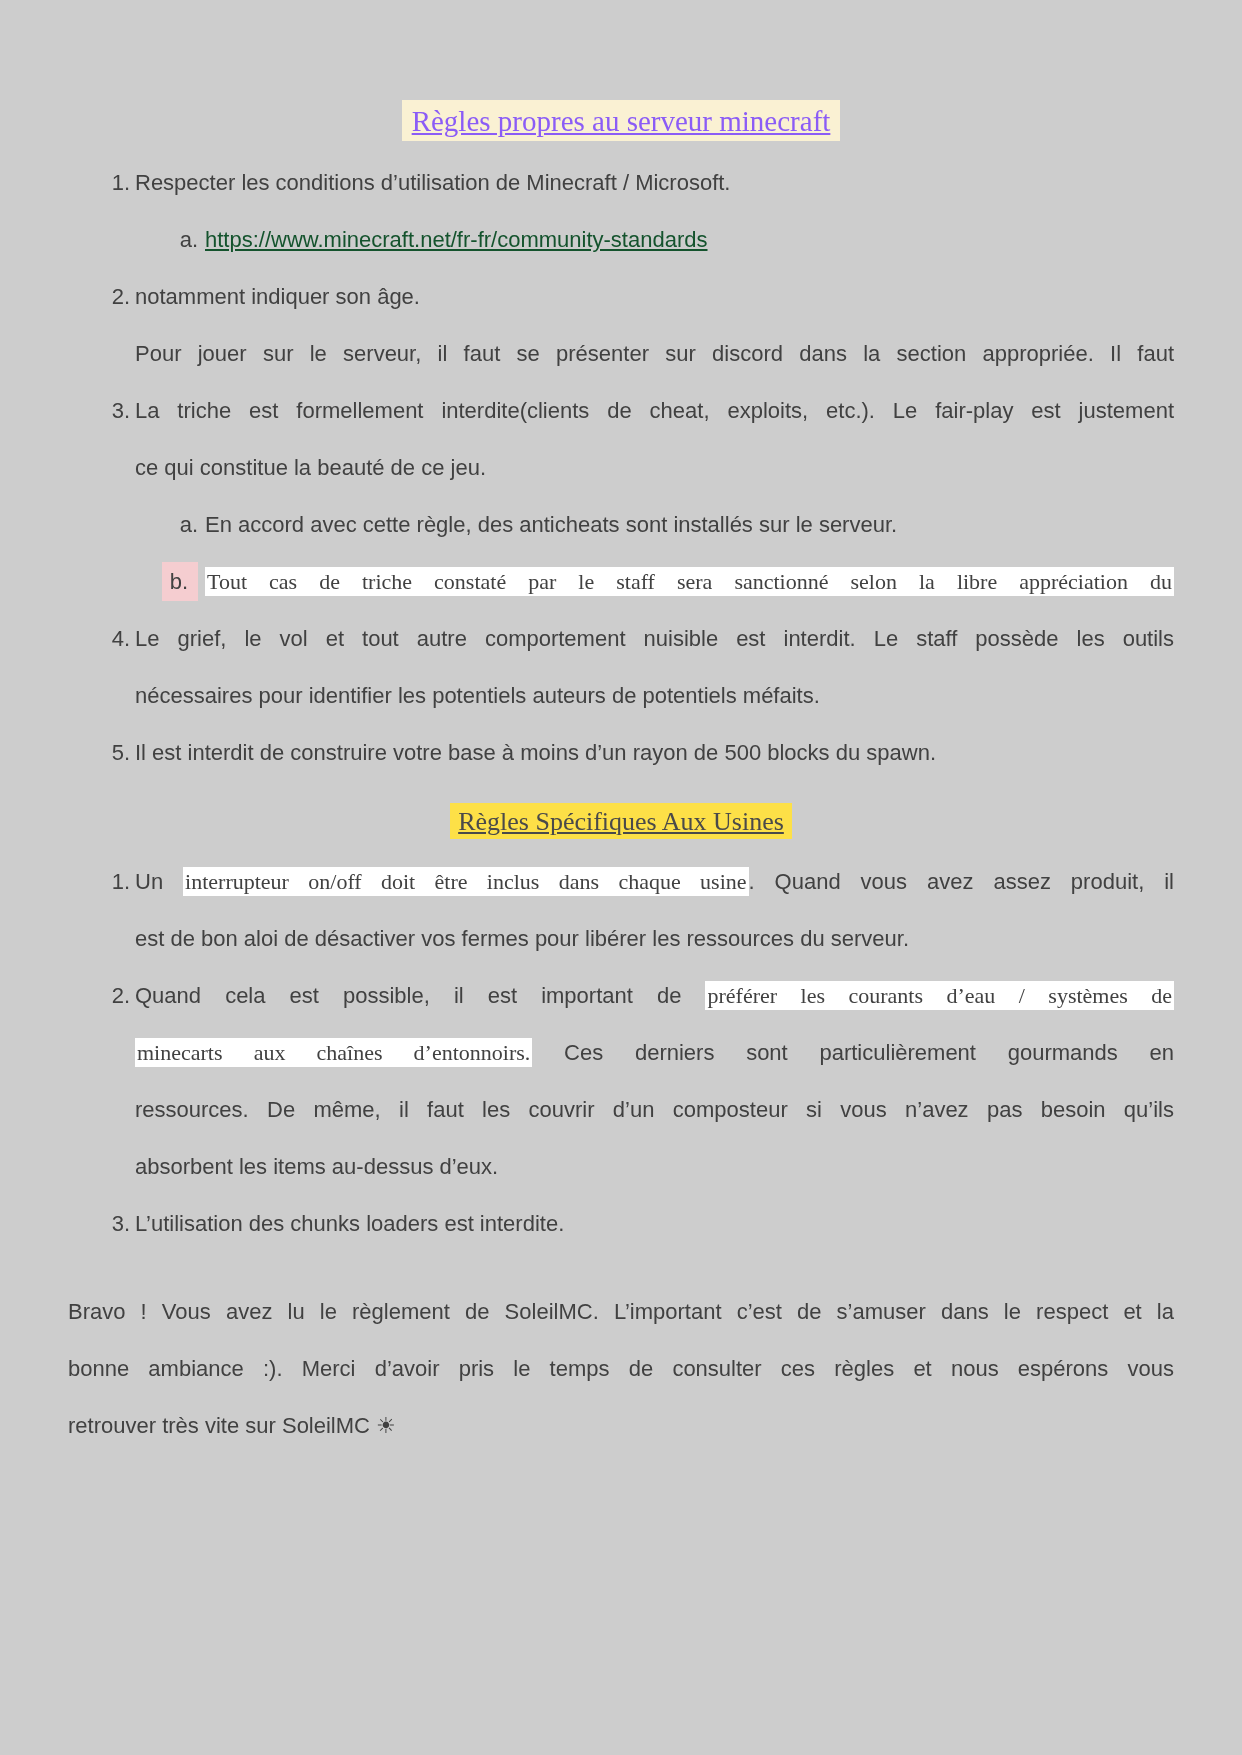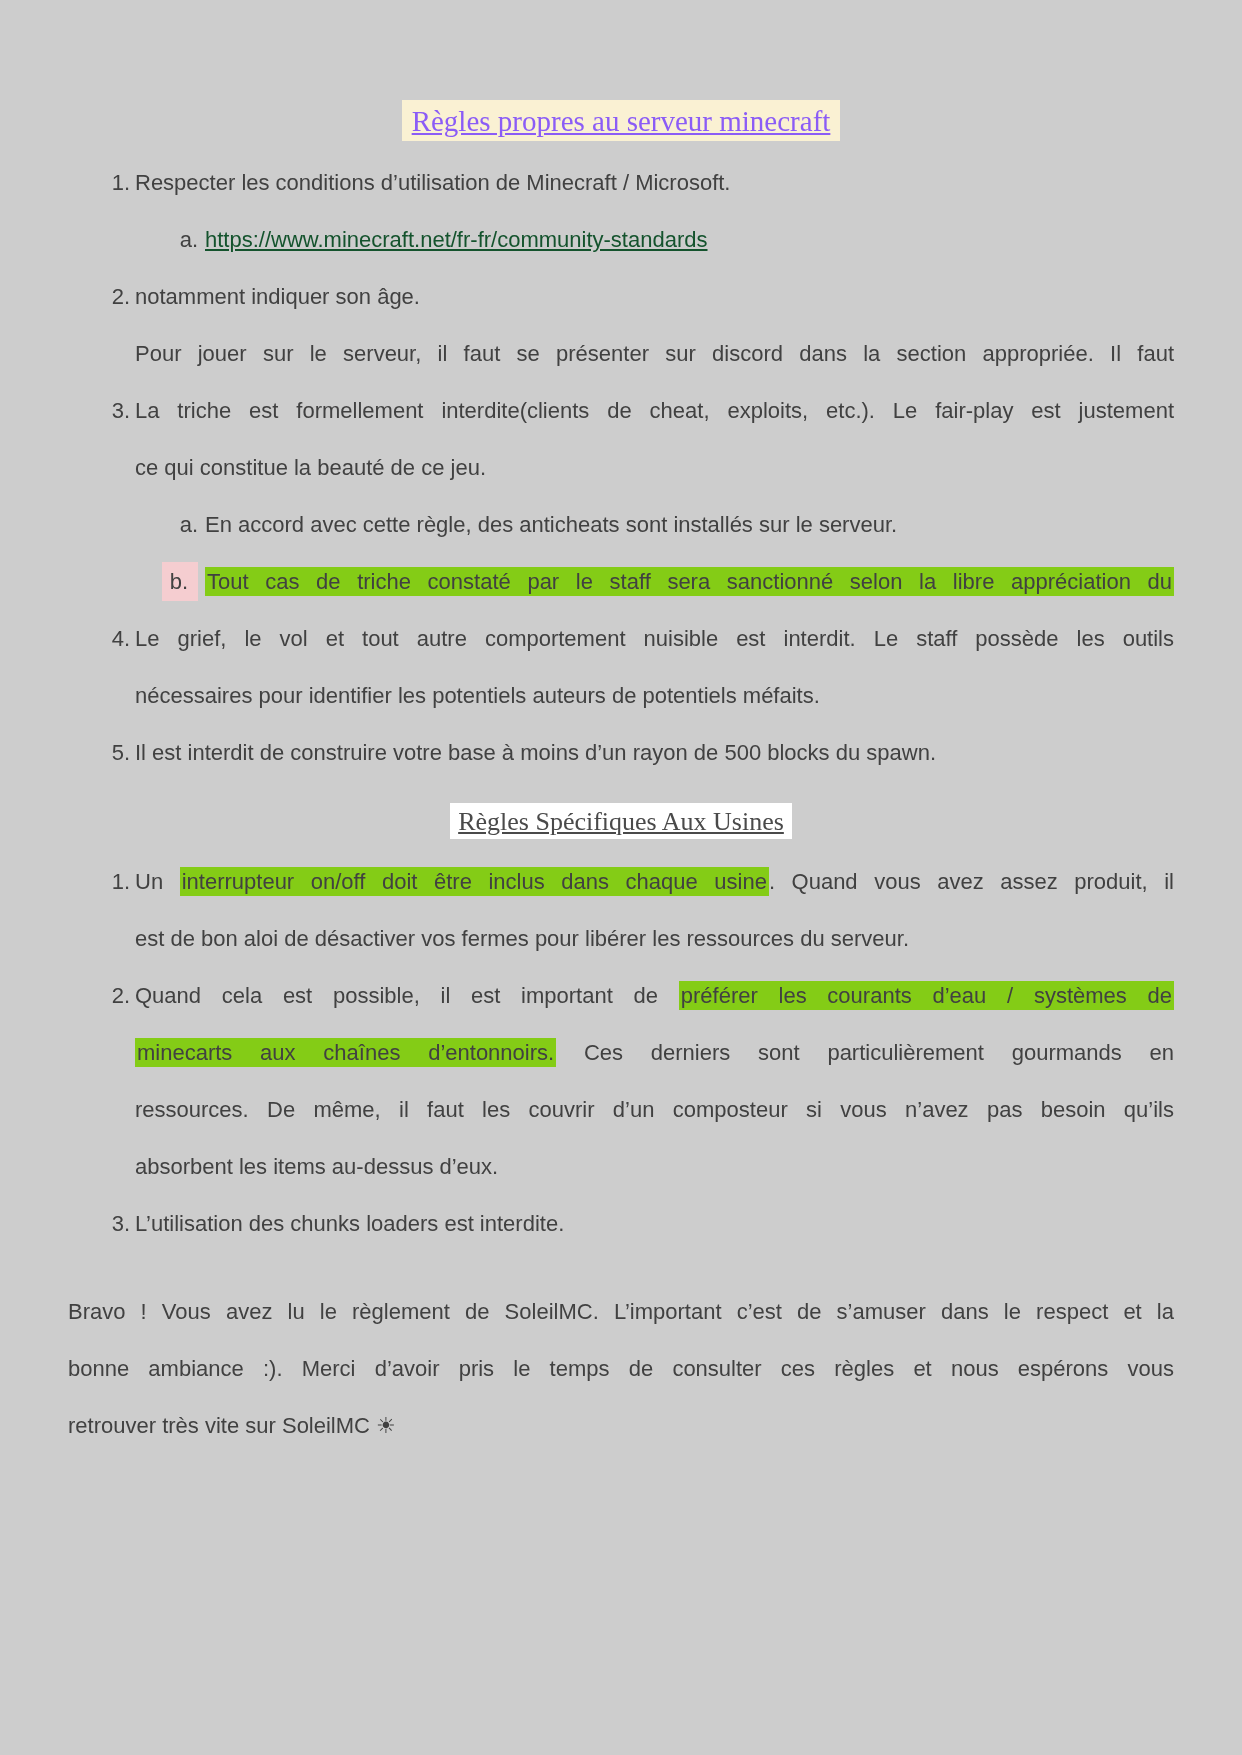--- a/index.html
+++ b/index.html
@@ -18,33 +18,33 @@
     font-size:29px; color:#8b5cf6;
     text-decoration:underline;
     background:#faf1d3;
     padding:5px 10px 4px 10px;
   }
   .section-title-line { line-height:57px; text-align:center; margin-top:12px; }
   .section-title {
     font-family:"Liberation Serif", serif;
     font-size:26px; color:#4a4a4a;
     text-decoration:underline;
-    background:#ffffff;
+    background:#fde047;
     padding:4px 8px 3px 8px;
     margin-top:27px;
   }
 
   .li { display:flex; align-items:flex-start; line-height:57px; font-size:22px; }
   .mk { flex:0 0 62px; text-align:right; margin-right:5px; }
   .sub .mk { flex:0 0 130px; margin-right:7px; }
   .bl { flex:1; min-width:0; }
   .line { line-height:57px; }
   .just { text-align:justify; text-align-last:justify; }
 
-  .hl-pink { background:#84cc16; padding:2px 2px; }
+  .hl-pink { background:#ffffff; padding:2px 2px;font-family:Liberation Serif, serif; }
   .mk-pink { background:#f5cdd0; padding:7px 10px 7px 8px; }
 
   a.doc-link { color:#14532d; text-decoration:underline; cursor:pointer; }
 
   .closing { font-size:22px; margin-top:31px; }
   .sun { font-size:22px; }
 </style>
 </head>
 <body>
 

